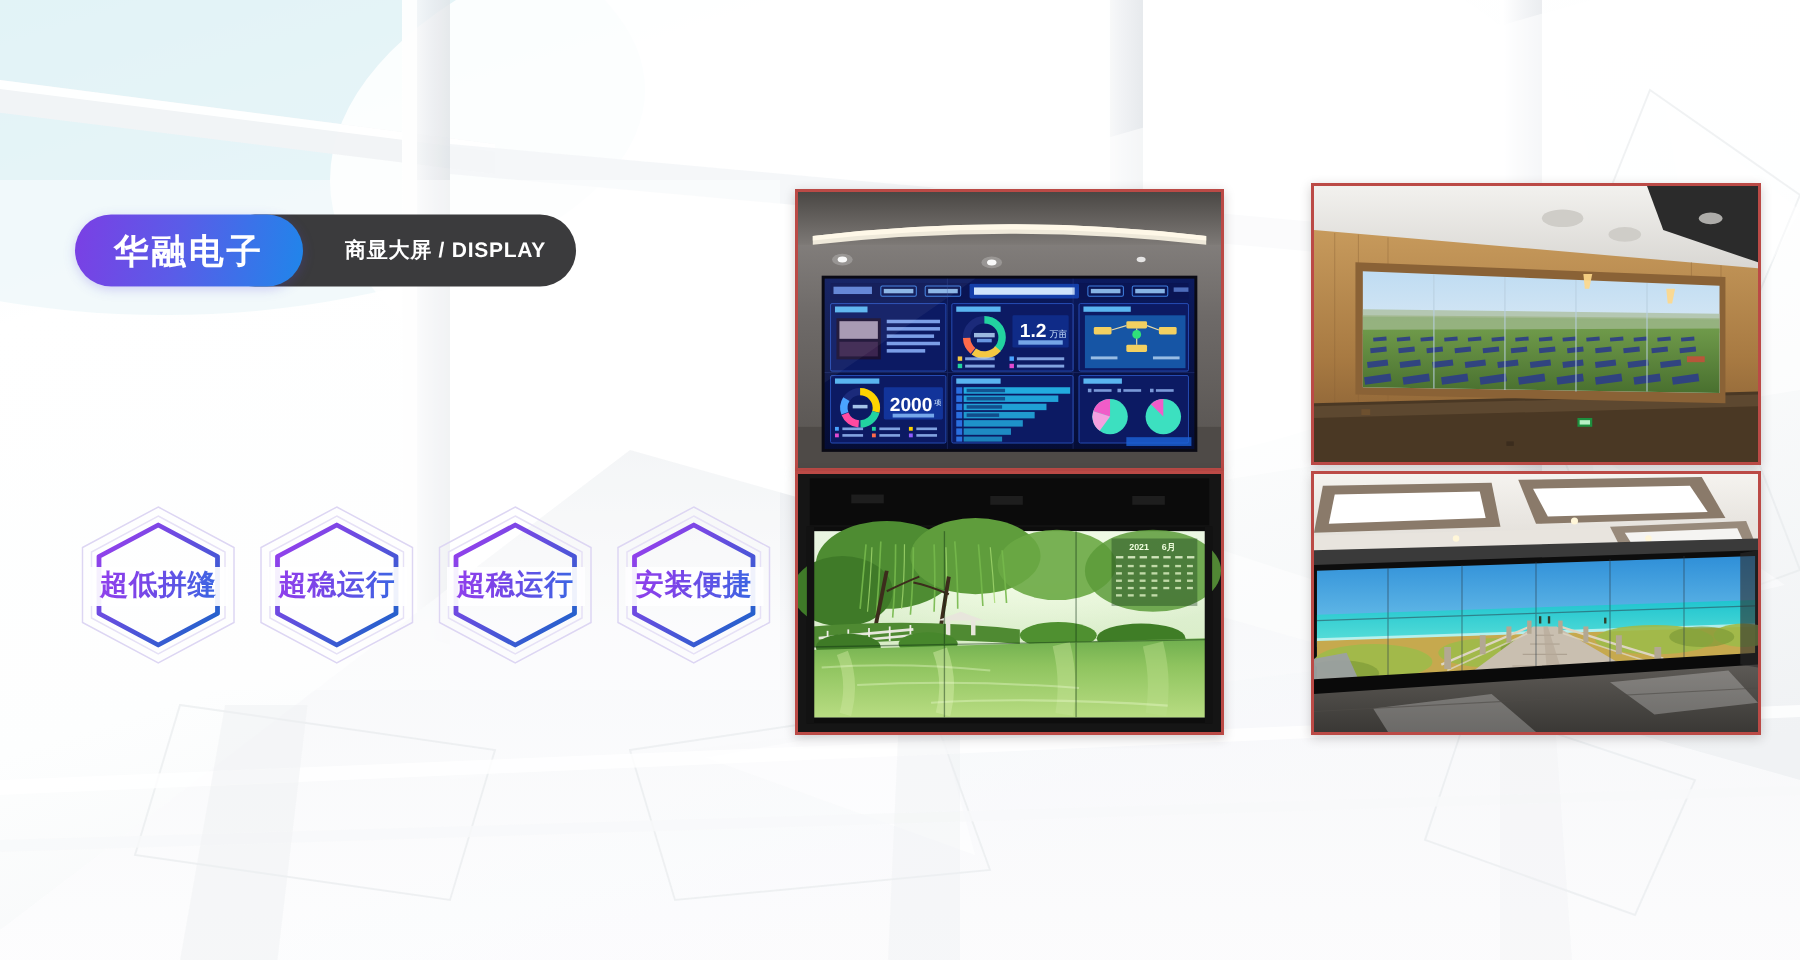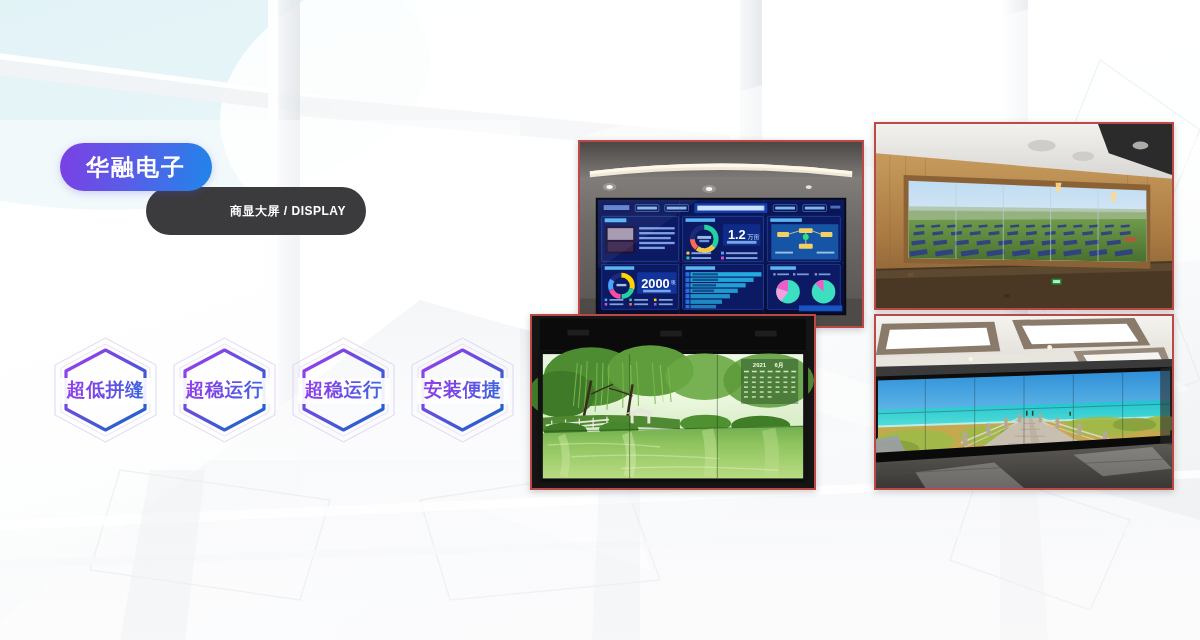--- a/index.html
+++ b/index.html
@@ -25,27 +25,26 @@
   }
 
   
   .brand-row { position:relative; height:48px; width:365px; }
   .brand-dark {
     position:absolute; left:100px; top:0; height:48px;
     padding:0 20px 0 84px;
     background:#3b3b3d;
     border-radius:24px;
     display:flex; align-items:center;
-    color:#ffffff; font-size:12px; font-weight:bold;
+    color:#ffffff; font-size:14px; font-weight:bold;
     letter-spacing:.5px;
     white-space:nowrap;
-    margin-top:44px;
   }
   .brand-blue {
-    position:absolute; left:14px; top:0; height:48px;
+    position:absolute; left:4px; top:0; height:48px;
     padding:0 26px;
     border-radius:24px;
     background:linear-gradient(100deg,#7b3fe4 0%,#5a5ce8 45%,#1f86ea 100%);
     display:flex; align-items:center;
     color:#ffffff; font-size:23px; font-weight:bold;
     letter-spacing:2px;
     box-shadow:0 2px 8px rgba(90,70,220,.25);
     z-index:2;
   }
 
@@ -86,21 +85,21 @@
 
   
   .photo {
     position:absolute;
     border:2px solid #bb4a46;
     overflow:hidden;
     background:#111;
     box-shadow:0 2px 7px rgba(40,30,30,.22);
   }
   .photo svg { display:block; width:100%; height:100%; }
-  #photo-dashboard { left:530px; top:140px; width:286px; height:188px;margin-left:48px; }
+  #photo-dashboard { left:530px; top:126px; width:286px; height:188px; }
   #photo-solar     { left:874px; top:122px; width:300px; height:188px; }
   #photo-willow    { left:530px; top:314px; width:286px; height:176px; }
   #photo-boardwalk { left:874px; top:314px; width:300px; height:176px; }
 </style>
 </head>
 <body>
 
 <div id="banner">
 
   <svg class="bg-svg" viewBox="0 0 1200 640" preserveAspectRatio="none">

